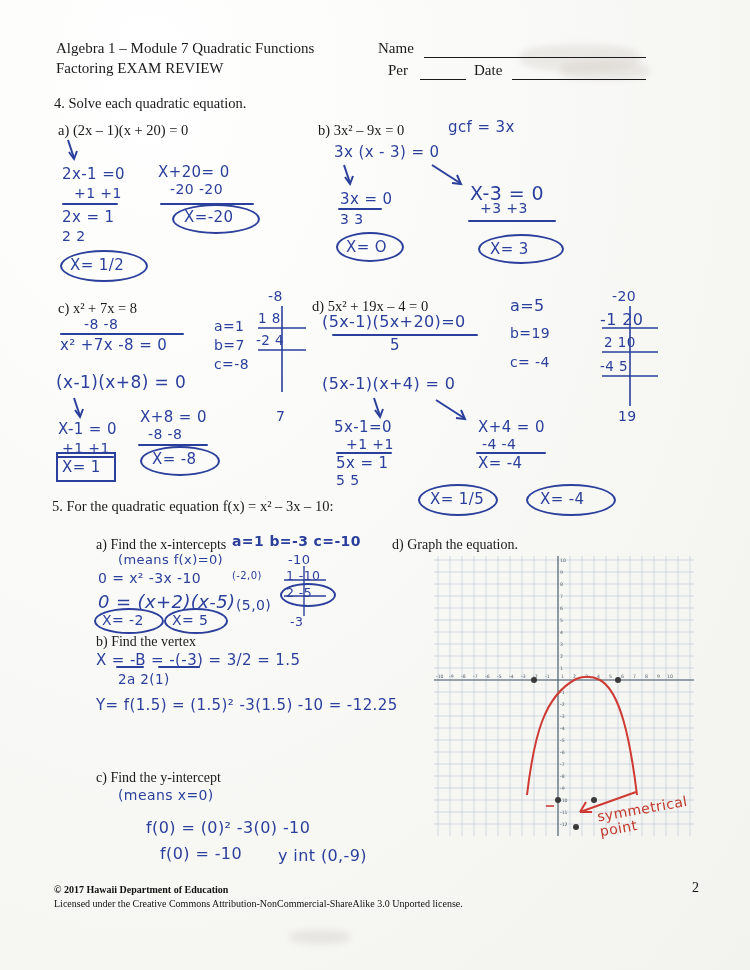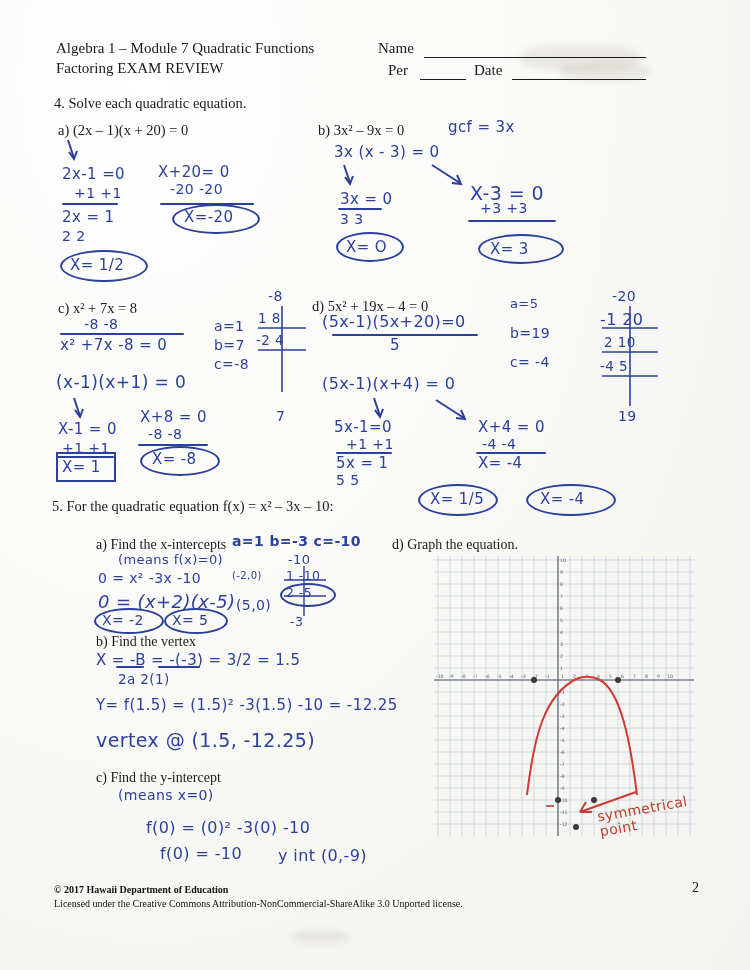--- a/index.html
+++ b/index.html
@@ -104,21 +104,21 @@
   <div class="hw" style="left:470px;top:182px;font-size:19px;">X-3 = 0</div>
   <div class="hw" style="left:480px;top:200px;font-size:14px;">+3 +3</div>
   <div class="hline" style="left:468px;top:220px;width:88px;"></div>
   <div class="hw" style="left:490px;top:240px;font-size:15px;">X= 3</div>
   <div class="oval" style="left:478px;top:234px;width:82px;height:26px;"></div>
 
   <div class="pr" style="left:58px;top:300px;font-size:14.5px;">c) x² + 7x = 8</div>
   <div class="hw" style="left:84px;top:316px;font-size:14px;">-8   -8</div>
   <div class="hline" style="left:60px;top:333px;width:124px;"></div>
   <div class="hw" style="left:60px;top:336px;font-size:15px;">x² +7x -8 = 0</div>
-  <div class="hw" style="left:56px;top:372px;font-size:17px;">(x-1)(x+1) = 0</div>
+  <div class="hw" style="left:56px;top:372px;font-size:17px;">(x-1)(x+8) = 0</div>
 
   <svg class="ink" style="left:66px;top:396px;width:30px;height:28px;">
     <path d="M8,2 L14,20" stroke="#2b3f9c" stroke-width="2" fill="none"></path>
     <path d="M9,14 L14,21 L17,13" stroke="#2b3f9c" stroke-width="2" fill="none"></path>
   </svg>
 
   <div class="hw" style="left:58px;top:420px;font-size:15px;">X-1 = 0</div>
   <div class="hw" style="left:62px;top:440px;font-size:14px;">+1  +1</div>
   <div class="hline" style="left:56px;top:456px;width:58px;"></div>
   <div class="hw" style="left:62px;top:458px;font-size:15px;">X= 1</div>
@@ -137,21 +137,21 @@
   <svg class="ink" style="left:252px;top:306px;width:60px;height:100px;">
     <path d="M30,0 L30,86" stroke="#2b3f9c" stroke-width="1.6" fill="none"></path>
     <path d="M6,22 L54,22" stroke="#2b3f9c" stroke-width="1.6" fill="none"></path>
     <path d="M6,44 L54,44" stroke="#2b3f9c" stroke-width="1.6" fill="none"></path>
   </svg>
   <div class="hw" style="left:258px;top:310px;font-size:13.5px;">1    8</div>
   <div class="hw" style="left:256px;top:332px;font-size:13.5px;">-2   4</div>
   <div class="hw" style="left:276px;top:408px;font-size:14px;">7</div>
 
   <div class="pr" style="left:312px;top:298px;font-size:14.5px;">d) 5x² + 19x – 4 = 0</div>
-  <div class="hw" style="left:510px;top:296px;font-size:13px;">a=5</div>
+  <div class="hw" style="left:510px;top:296px;font-size:16px;">a=5</div>
   <div class="hw" style="left:510px;top:325px;font-size:14px;">b=19</div>
   <div class="hw" style="left:510px;top:354px;font-size:14px;">c= -4</div>
 
   <div class="hw" style="left:322px;top:312px;font-size:16px;">(5x-1)(5x+20)=0</div>
   <div class="hline" style="left:332px;top:334px;width:146px;"></div>
   <div class="hw" style="left:390px;top:336px;font-size:15px;">5</div>
   <div class="hw" style="left:322px;top:374px;font-size:16px;">(5x-1)(x+4) = 0</div>
 
   <svg class="ink" style="left:366px;top:396px;width:30px;height:28px;">
     <path d="M8,2 L14,20" stroke="#2b3f9c" stroke-width="2" fill="none"></path>
@@ -216,21 +216,20 @@
   <div class="hw" style="left:286px;top:585px;font-size:12.5px;">2  -5</div>
   <div class="oval" style="left:280px;top:583px;width:52px;height:20px;"></div>
   <div class="hw" style="left:290px;top:614px;font-size:12.5px;">-3</div>
 
   <div class="pr" style="left:96px;top:634px;font-size:14px;">b)  Find the vertex</div>
   <div class="hw" style="left:96px;top:651px;font-size:15px;">X = -B  =  -(-3)  =  3/2  =  1.5</div>
   <div class="hw" style="left:118px;top:671px;font-size:13.5px;">2a        2(1)</div>
   <div class="hline" style="left:116px;top:666px;width:28px;"></div>
   <div class="hline" style="left:158px;top:666px;width:42px;"></div>
   <div class="hw" style="left:96px;top:696px;font-size:15px;">Y= f(1.5) = (1.5)² -3(1.5) -10 = -12.25</div>
-  <div class="hw" style="left:96px;top:729px;font-size:19px;">vertex @ (1.5, -12.25)</div>
 
   <div class="pr" style="left:96px;top:770px;font-size:14px;">c)  Find the y-intercept</div>
   <div class="hw" style="left:118px;top:787px;font-size:14px;">(means x=0)</div>
   <div class="hw" style="left:146px;top:818px;font-size:16px;">f(0) = (0)² -3(0) -10</div>
   <div class="hw" style="left:160px;top:844px;font-size:16px;">f(0) = -10</div>
   <div class="hw" style="left:278px;top:846px;font-size:16px;">y int  (0,-9)</div>
 
   <div class="pr" style="left:392px;top:537px;font-size:14px;">d) Graph the equation.</div>
 
   <div class="grid-wrap" style="left:434px;top:556px;width:260px;height:280px;">

